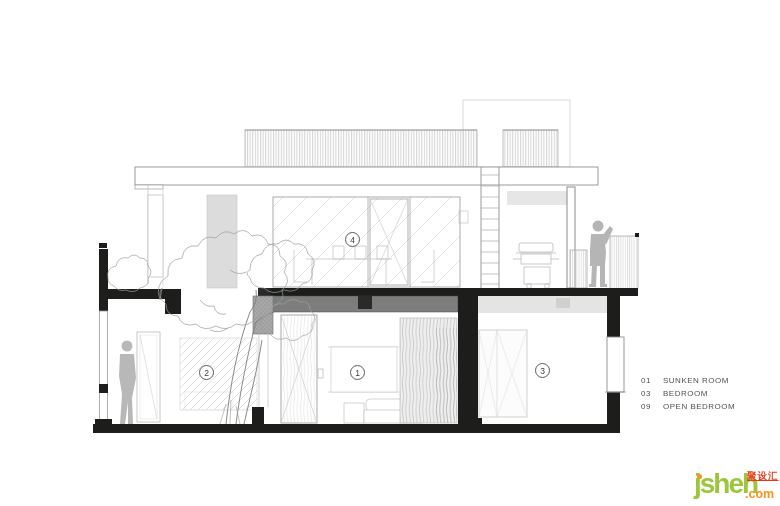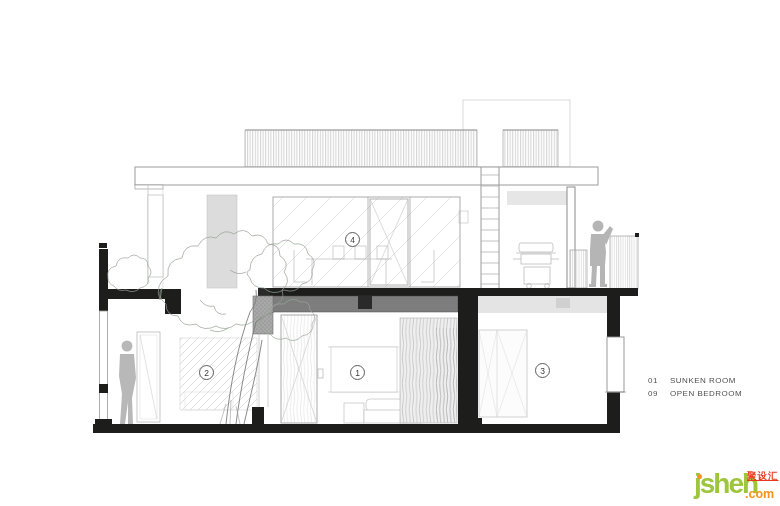--- a/index.html
+++ b/index.html
@@ -12,21 +12,21 @@
     display:flex;align-items:center;justify-content:center;font-size:8.5px;color:#3c3c3c;
     background:rgba(255,255,255,.9);box-sizing:border-box;}
   .m1{left:350px;top:365px;}
   .m2{left:199px;top:365px;}
   .m3{left:535px;top:363px;}
   .m4{left:345px;top:232px;}
 
   
   .legend{position:absolute;left:641px;top:374px;color:#4f4f4f;}
   .legend-row{display:flex;line-height:13px;font-size:8px;letter-spacing:.5px;}
-  .legend-num{width:22px;flex:0 0 22px;margin-left:7px;}
+  .legend-num{width:22px;flex:0 0 22px;}
   .legend-label{white-space:nowrap;}
 
   
   .logo{position:absolute;left:694px;top:466px;width:86px;height:40px;text-align:center;}
   .logo-main{position:absolute;left:0;top:0;font-size:28px;line-height:36px;font-weight:bold;
     letter-spacing:-2px;color:#9dc63c;}
   .logo-dot{position:absolute;left:3px;top:8px;width:5px;height:5px;border-radius:50%;background:#f7941d;}
   .logo-cjk{position:absolute;left:53px;top:4px;font-size:9.5px;font-weight:bold;color:#e8391d;letter-spacing:1px;}
   .logo-tld{position:absolute;left:51px;top:21px;font-size:12.5px;font-weight:bold;color:#f7941d;}
 </style>
@@ -270,20 +270,24 @@
 <div class="marker m4">
       <span>4</span>
     </div>
 
 <div class="legend">
   <div class="legend-row">
     <span class="legend-num">01</span>
     <span class="legend-label">SUNKEN ROOM</span>
   </div>
   <div class="legend-row">
+    <span class="legend-num">03</span>
+    <span class="legend-label">BEDROOM</span>
+  </div>
+  <div class="legend-row">
     <span class="legend-num">09</span>
     <span class="legend-label">OPEN BEDROOM</span>
   </div>
 </div>
 
 <div class="logo">
   <span class="logo-main" style="color: rgb(157, 198, 60);">jsheh</span>
   <span class="logo-dot"></span>
   <span class="logo-cjk" style="color: rgb(232, 57, 29); text-decoration: underline;">聚设汇</span>
   <span class="logo-tld" style="color: rgb(247, 148, 29);">.com</span>

